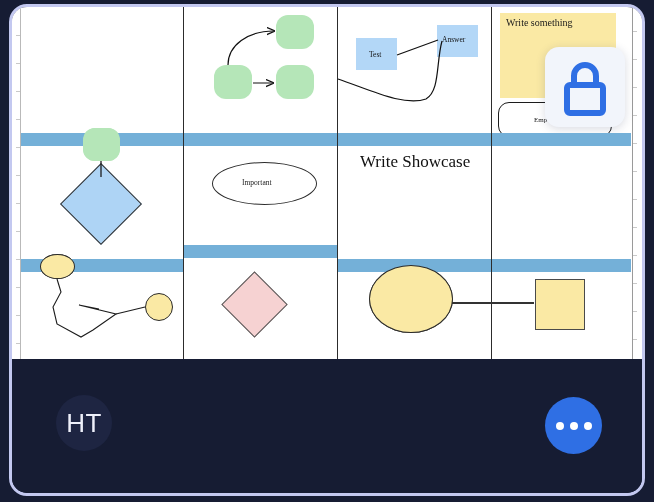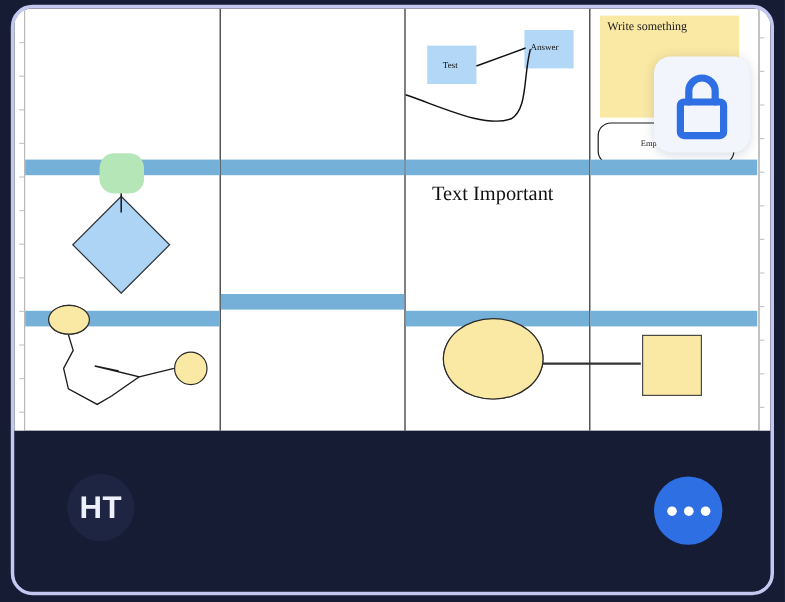--- a/index.html
+++ b/index.html
@@ -104,21 +104,21 @@
 
   
   .footer{
     position:absolute;left:0;top:352px;width:630px;height:140px;
     background:#161c33;
   }
   .avatar{
     position:absolute;left:44px;top:36px;width:56px;height:56px;
     border-radius:50%;background:#1e2542;
     display:flex;align-items:center;justify-content:center;
-    color:#eef0fa;font-size:26px;font-weight:bold;letter-spacing:.5px;
+    color:#eef0fa;font-size:26px;font-weight:normal;letter-spacing:.5px;
   }
   .board-title{
     position:absolute;left:122px;top:45px;
     color:#e6e9f5;font-size:27px;font-weight:400;
     white-space:nowrap;
   }
   .fab{
     position:absolute;left:533px;top:38px;width:57px;height:57px;
     border-radius:50%;background:#2f6fe4;
     display:flex;align-items:center;justify-content:center;gap:6px;
@@ -179,34 +179,53 @@
           <div class="shape ell ell-yellow" style="left:19px;top:247px;width:35px;height:25px;"></div>
 
           <div class="shape ell ell-yellow" style="left:124px;top:286px;width:28px;height:28px;"></div>
           <svg class="over" width="162" height="352">
             <line x1="80" y1="154" x2="80" y2="170" stroke="#1c1c1c" stroke-width="1.3"></line>
             <path d="M36,272 L40,285 L32,300 L36,317 L60,330 L72,323 L95,307 L58,298 L78,302" fill="none" stroke="#1c1c1c" stroke-width="1.1"></path>
             <path d="M95,307 L124,300" fill="none" stroke="#1c1c1c" stroke-width="1.1"></path>
           </svg>
         </div>
 
+        <div class="cell" style="left:163px;top:0;width:153px;height:352px;">
+          <div class="shape r-green" style="left:92px;top:8px;width:38px;height:34px;"></div>
+          <div class="shape r-green" style="left:30px;top:58px;width:38px;height:34px;"></div>
+          <div class="shape r-green" style="left:92px;top:58px;width:38px;height:34px;"></div>
+          <svg class="over" width="153" height="352">
+            <defs>
+              <marker id="ar" markerWidth="7" markerHeight="7" refX="6" refY="3" orient="auto" markerUnits="strokeWidth">
+                <path d="M0,0 L7,3 L0,6" fill="none" stroke="#111" stroke-width="1"></path>
+              </marker>
+            </defs>
+            <path d="M44,58 C44,38 64,24 90,24" fill="none" stroke="#111" stroke-width="1.2" marker-end="url(#ar)"></path>
+            <line x1="69" y1="76" x2="89" y2="76" stroke="#111" stroke-width="1.2" marker-end="url(#ar)"></line>
+          </svg>
+
+          <div class="shape ell ell-white" style="left:28px;top:155px;width:105px;height:43px;"></div>
+          <div class="ell-cap" style="left:58px;top:171px;">Important</div>
+
+          <div class="shape diamond-pink" style="left:47px;top:274px;width:47px;height:47px;"></div>
+        </div>
 
         <div class="cell" style="left:317px;top:0;width:153px;height:352px;">
           <div class="shape r-blue" style="left:18px;top:31px;width:41px;height:32px;"></div>
           <div class="box-cap" style="left:31px;top:43px;">Test</div>
 
           <div class="shape r-blue" style="left:99px;top:18px;width:41px;height:32px;"></div>
           <div class="box-cap" style="left:104px;top:28px;">Answer</div>
 
           <svg class="over" width="153" height="352">
             <line x1="59" y1="48" x2="100" y2="33" stroke="#111" stroke-width="1.2"></line>
             <path d="M104,34 C98,56 102,84 88,92 C66,100 30,82 0,72" fill="none" stroke="#111" stroke-width="1.2"></path>
           </svg>
 
-          <div class="showcase" style="left:22px;top:145px;">Text Important</div>
+          <div class="showcase" style="left:22px;top:145px;">Write Showcase</div>
 
           <div class="shape ell ell-yellow" style="left:31px;top:258px;width:84px;height:68px;"></div>
           <svg class="over" width="153" height="352">
             <line x1="114" y1="296" x2="196" y2="296" stroke="#333" stroke-width="2"></line>
           </svg>
         </div>
 
         <div class="cell" style="left:471px;top:0;width:139px;height:352px;">
 
           <div class="sticky" style="left:8px;top:6px;width:116px;height:85px;">

